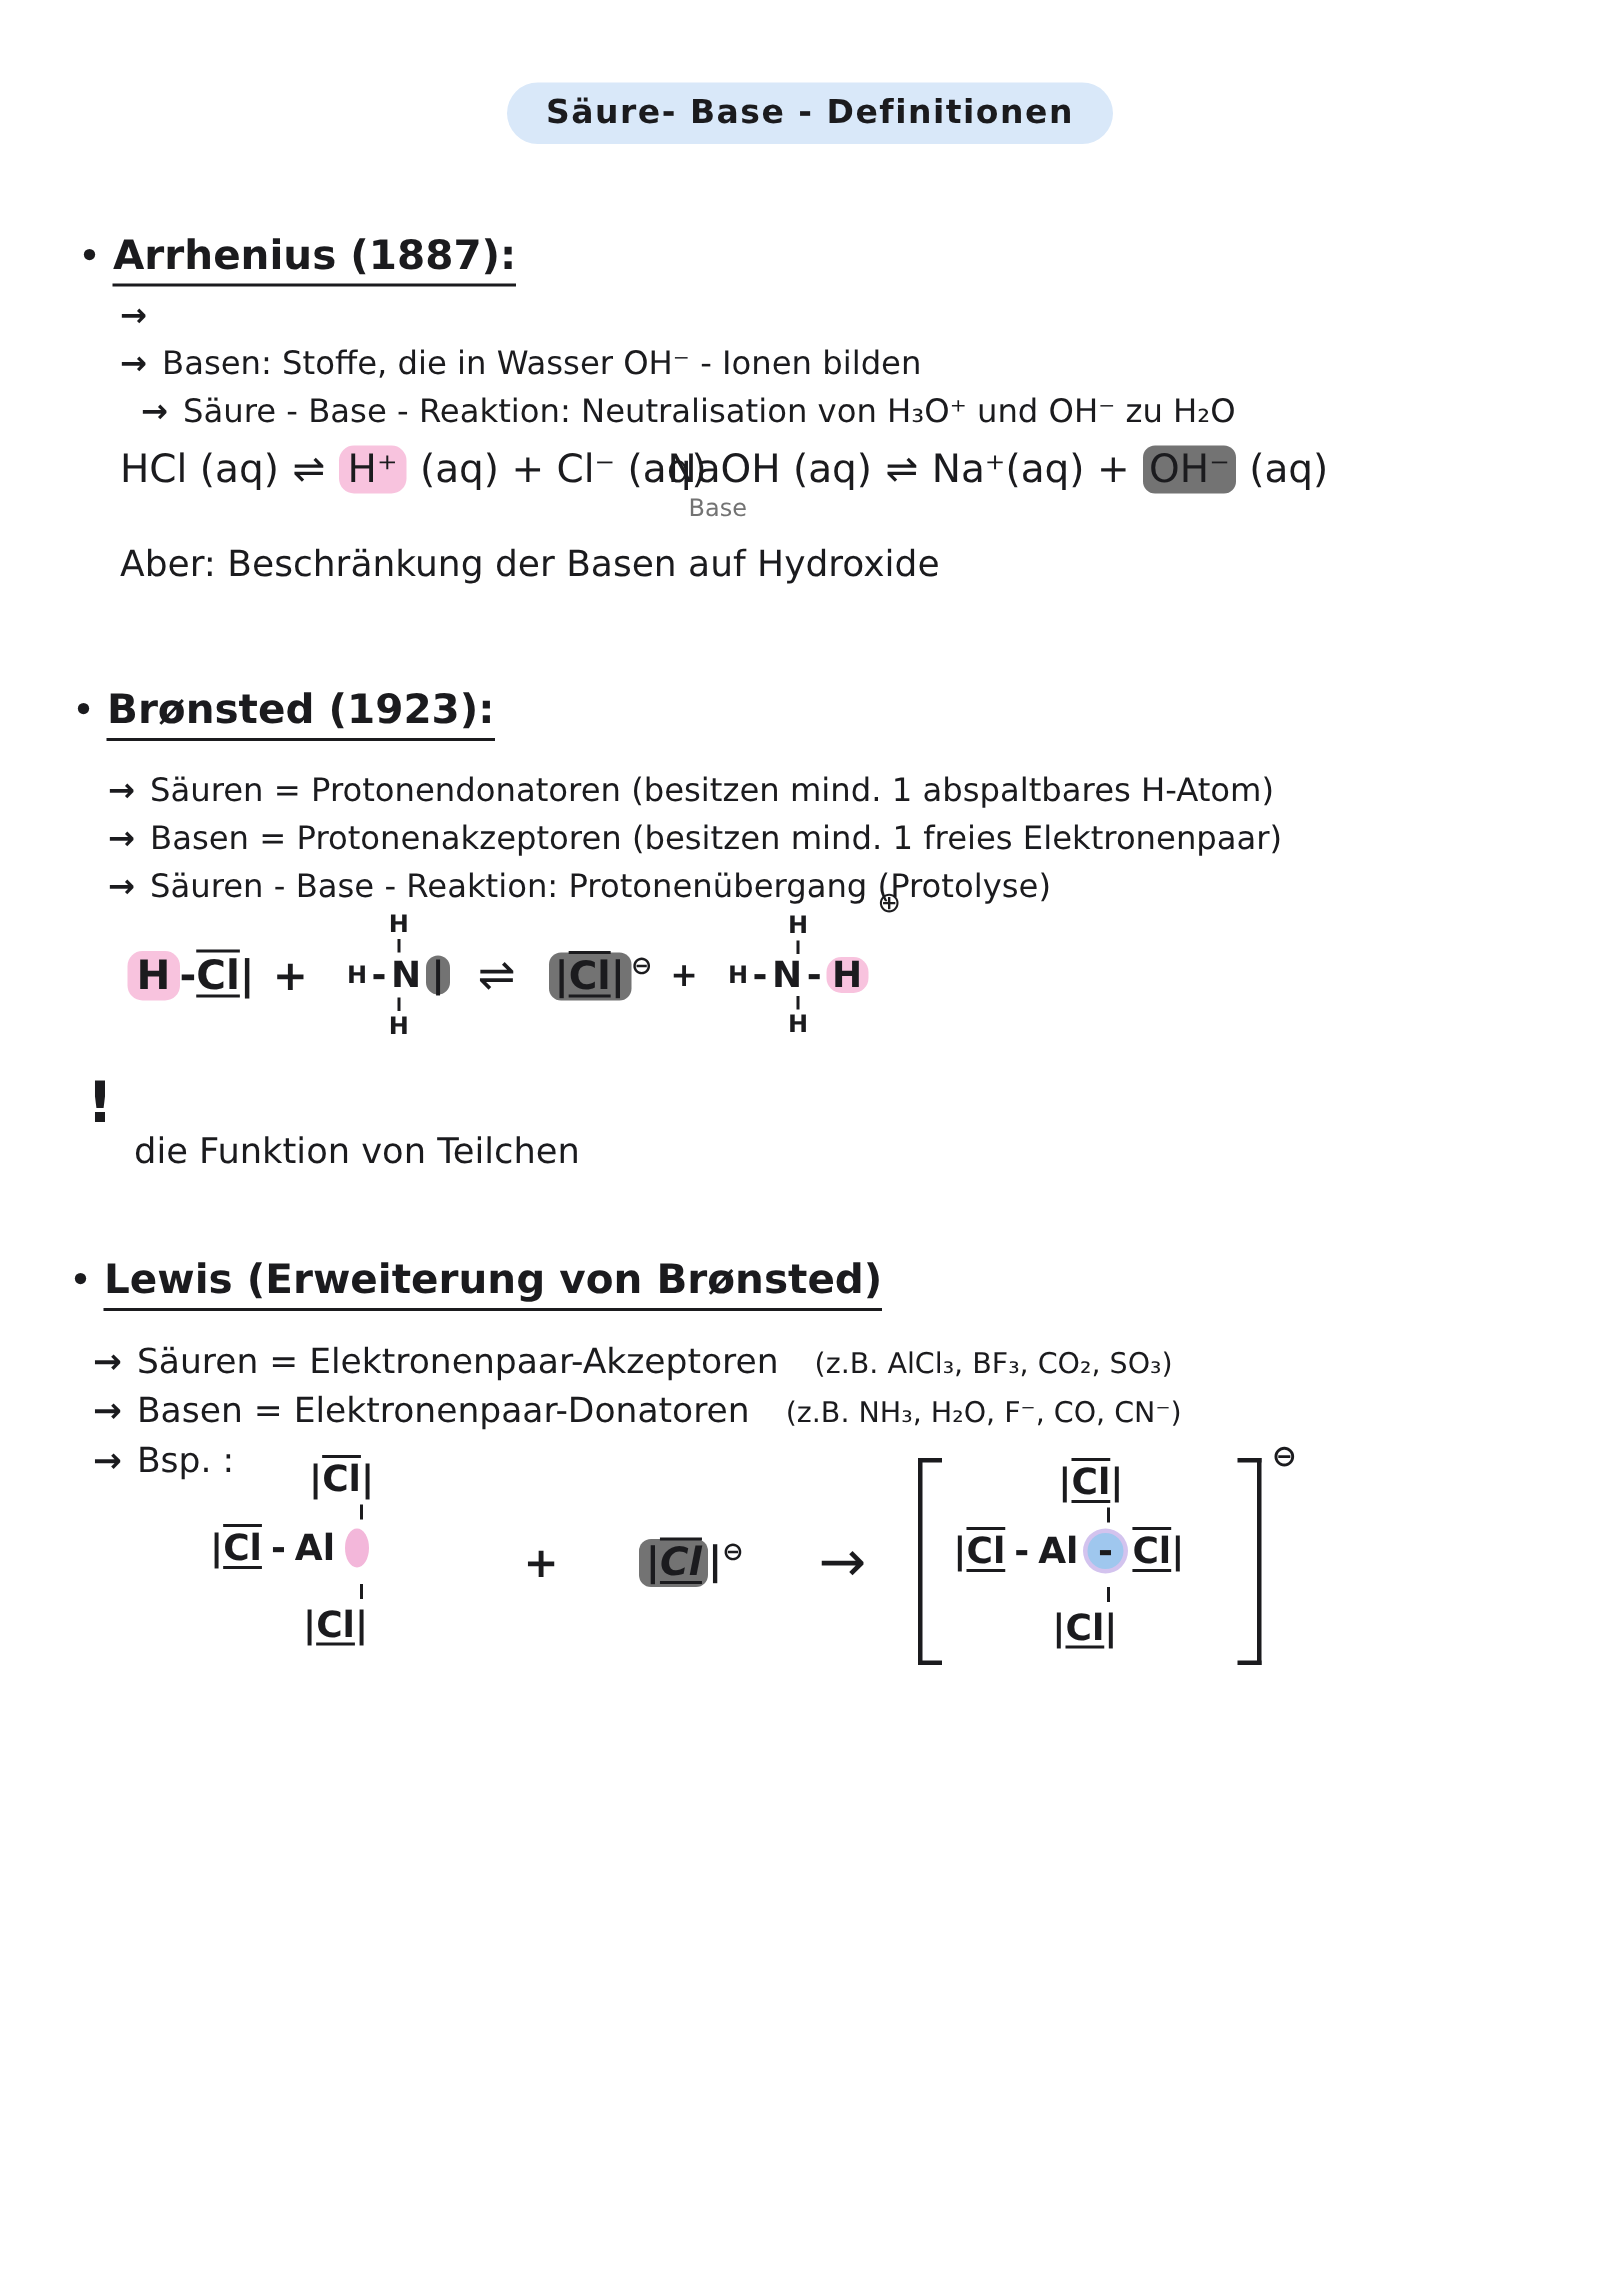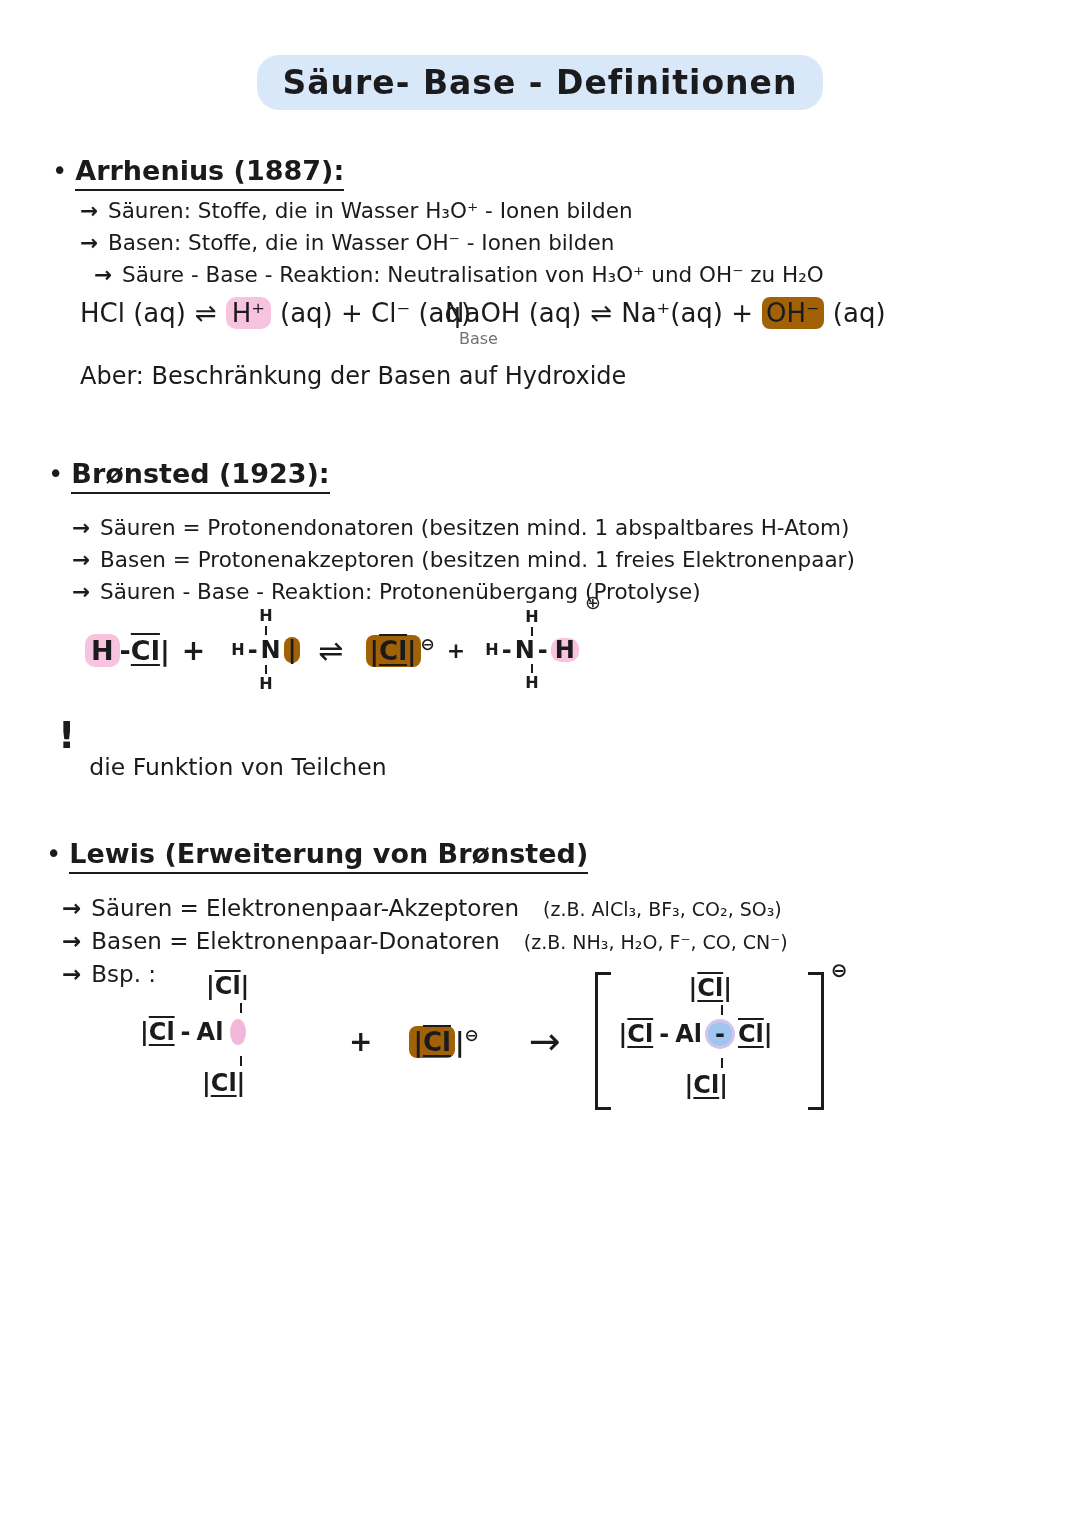--- a/index.html
+++ b/index.html
@@ -4,40 +4,40 @@
 <style>
   html,body{margin:0;padding:0;}
   body{
     width:1080px;height:1527px;background:#ffffff;position:relative;
     font-family:"DejaVu Sans",sans-serif;color:#1b1b1e;overflow:hidden;
   }
   .abs{position:absolute;}
   
   .title-pill{
     display:inline-block;background:#d9e8f9;border-radius:22px;
-    padding:8px 26px;font-size:33px;font-weight:bold;letter-spacing:1px;
+    padding:8px 26px;font-size:22px;font-weight:bold;letter-spacing:1px;
   }
   
   .head-row{display:flex;align-items:baseline;gap:8px;}
   .head-dot{font-size:26px;}
   .head-text{
     font-size:27px;font-weight:bold;
     border-bottom:2.5px solid #1b1b1e;padding-bottom:3px;
   }
   
   .bullets{display:flex;flex-direction:column;gap:7px;}
   .b-row{display:flex;align-items:baseline;gap:10px;font-size:21.5px;}
   .b-arrow{font-weight:bold;flex:0 0 auto;}
   .b-ex{font-size:19px;margin-left:14px;}
   
   .eq{font-size:26px;display:flex;align-items:baseline;gap:9px;white-space:nowrap;}
   .lbl-pink{color:#e8359b;}
   .lbl-cyan{color:#737373;}
   .hl-pink{background:#f8c3de;border-radius:10px;padding:1px 6px;}
-  .hl-cyan{background:#a16207;border-radius:8px;padding:1px 4px;}
+  .hl-cyan{background:#737373;border-radius:8px;padding:1px 4px;}
   .plain-text{font-size:24px;}
   
   .obub{text-decoration:underline overline;text-decoration-thickness:2px;text-underline-offset:4px;}
   .ob{text-decoration:overline;text-decoration-thickness:2px;}
   .ub{text-decoration:underline;text-decoration-thickness:2px;text-underline-offset:4px;}
   .struct{display:flex;align-items:center;gap:12px;font-size:27px;}
   .mol-col{display:inline-flex;flex-direction:column;align-items:center;line-height:1;}
   .mol-col .hs{font-size:16px;font-weight:bold;}
   .mol-row{display:flex;align-items:center;gap:3px;font-size:24px;font-weight:bold;}
   .vb{width:0;height:9px;border-left:2.5px solid #1b1b1e;margin:2px 0;}
@@ -85,21 +85,20 @@
 </div>
 
 <div class="abs head-row" style="left:52px;top:155px;">
   <span class="head-dot">•</span>
   <span class="head-text">Arrhenius (1887):</span>
 </div>
 
 <div class="abs bullets" style="left:80px;top:198px;">
   <div class="b-row">
     <span class="b-arrow">→</span>
-    <span>Säuren: Stoffe, die in Wasser H₃O⁺ - Ionen bilden</span>
   </div>
   <div class="b-row">
     <span class="b-arrow">→</span>
     <span>Basen: Stoffe, die in Wasser OH⁻ - Ionen bilden</span>
   </div>
   <div class="b-row" style="margin-left:14px;">
     <span class="b-arrow">→</span>
     <span>Säure - Base - Reaktion: Neutralisation von H₃O⁺ und OH⁻ zu H₂O</span>
   </div>
 </div>
@@ -228,21 +227,21 @@
       <span class="blob-pink"></span>
     </div>
     <div class="lb-vb2"></div>
     <div class="lb-bot">
       <span>|</span><span class="ub">Cl</span><span>|</span>
     </div>
   </div>
 
   <span class="big-plus">+</span>
 
-  <div class="ion" style="margin-left:3px;">
+  <div class="ion" style="margin-left:20px;font-style:italic;">
     <span class="hl-cyan"><span>|</span><span class="obub">Cl</span></span><span>|</span><span class="chg">⊖</span>
   </div>
 
   <span class="big-arrow" style="margin-left:16px;">→</span>
 
   <div class="bracketed">
     <div class="brk brk-l"></div>
     <div class="prod-inner">
       <div class="pi-top">
         <span>|</span><span class="obub">Cl</span><span>|</span>

